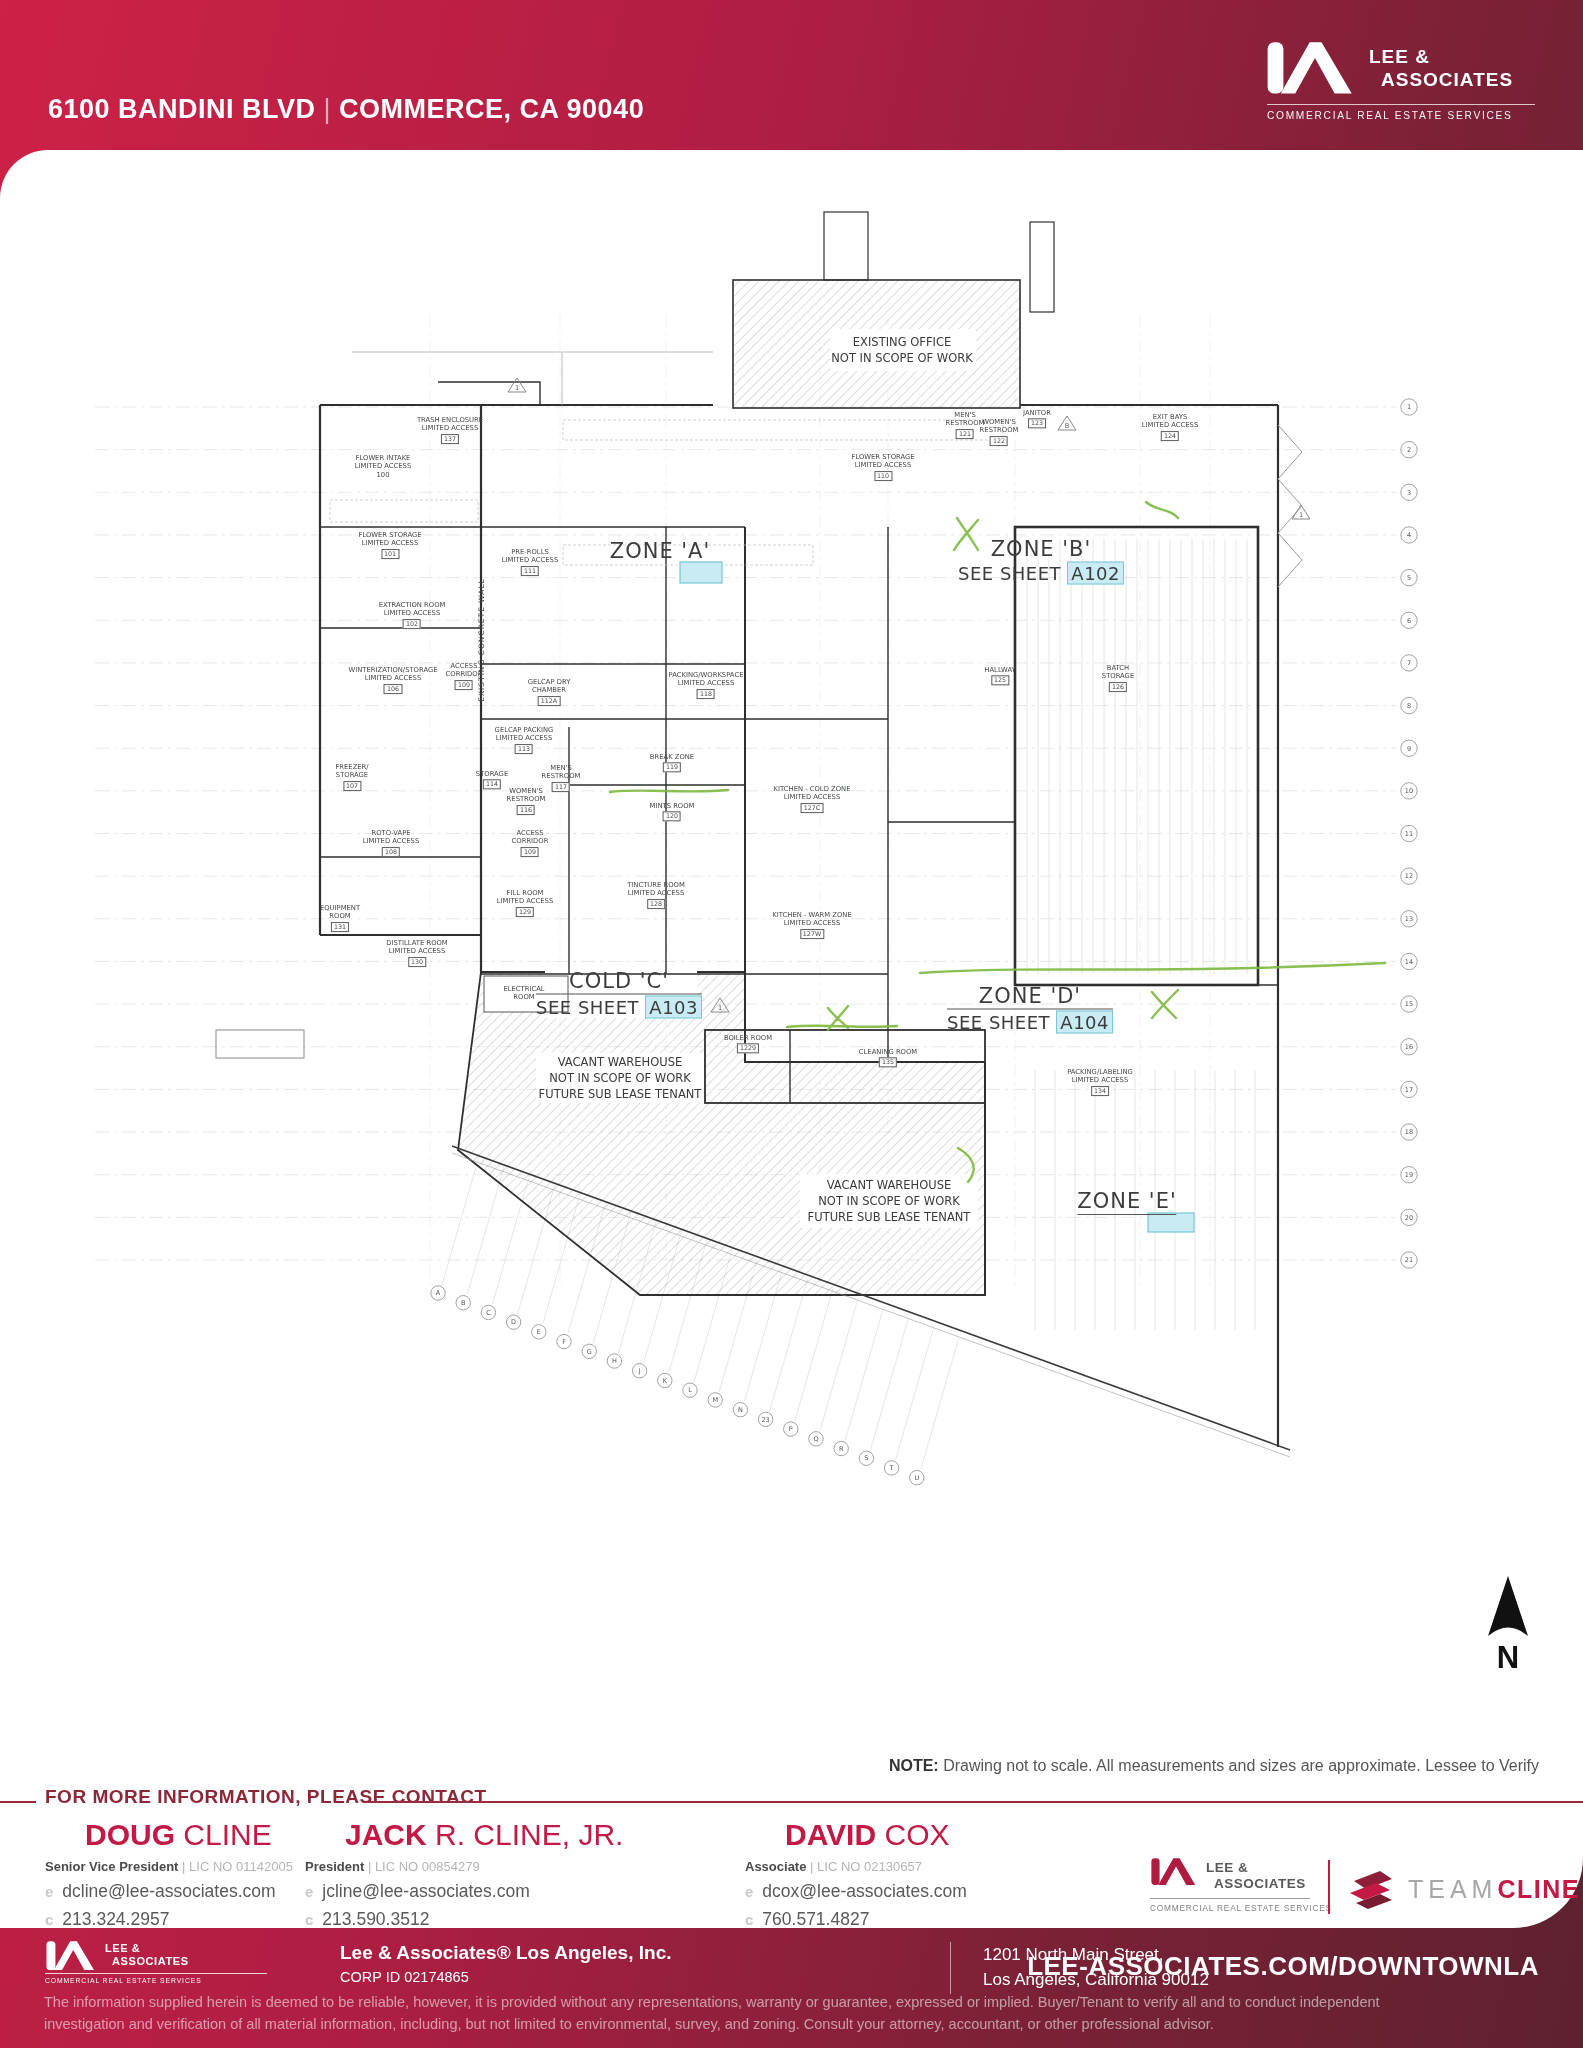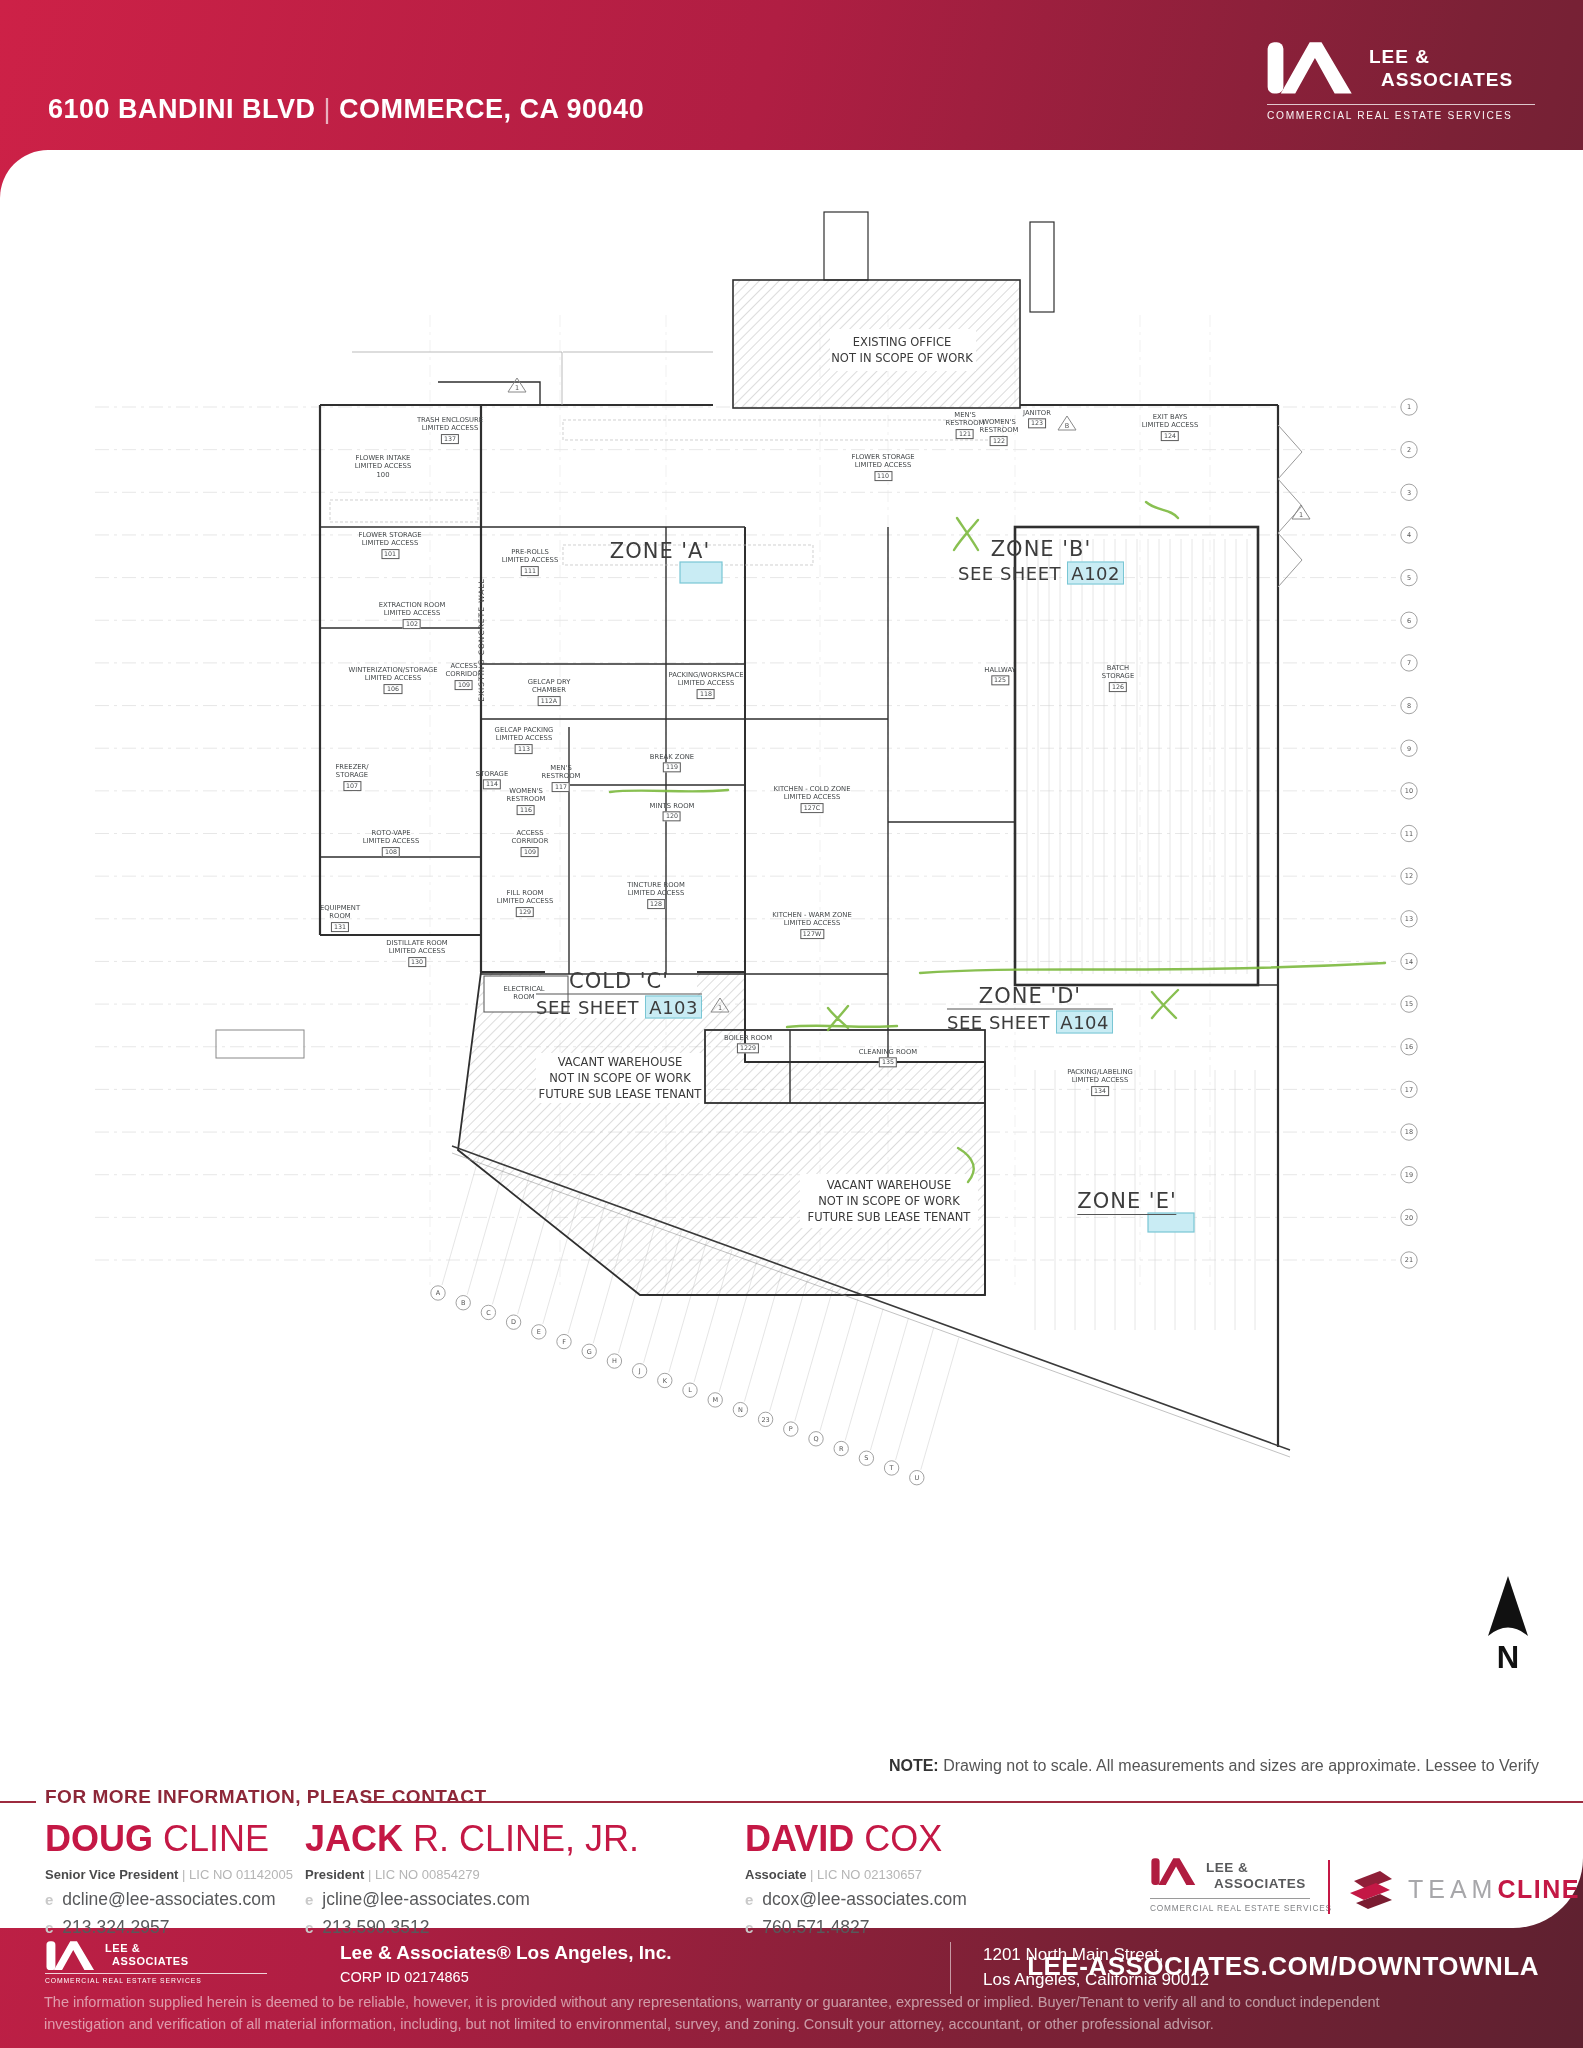--- a/index.html
+++ b/index.html
@@ -45,21 +45,21 @@
         font-family:"DejaVu Sans",sans-serif;font-size:7.5px;letter-spacing:1px;color:#444;z-index:4;white-space:nowrap;}
   .compass{position:absolute;left:1482px;top:1574px;width:52px;text-align:center;z-index:4;}
   .compass .nlabel{font-size:31px;font-weight:bold;color:#111;font-family:"Liberation Sans",sans-serif;margin-top:-2px;}
   
   .note{position:absolute;right:44px;top:1757px;font-size:16px;color:#555;z-index:5;}
   .note b{color:#333;}
   .info-head{position:absolute;left:45px;top:1786px;font-size:19px;font-weight:bold;letter-spacing:.5px;color:#8d2738;z-index:5;}
   .hr-main{position:absolute;left:368px;right:0;top:1801px;height:1.5px;background:#9d2b3f;z-index:5;}
   .hr-stub{position:absolute;left:0;width:36px;top:1801px;height:1.5px;background:#9d2b3f;z-index:5;}
   .person{position:absolute;top:1818px;z-index:5;width:260px;}
-  .pname{font-size:36px;color:#c41845;white-space:nowrap;}
+  .pname{font-size:30px;color:#c41845;white-space:nowrap;margin-left:40px;}
   .pname b{font-weight:bold;}
   .ptitle{margin-top:7px;font-size:13px;color:#4a4a4b;font-weight:bold;white-space:nowrap;}
   .ptitle .lic{font-weight:normal;color:#b5b5b5;}
   .prow{margin-top:7px;font-size:17.5px;color:#58595b;white-space:nowrap;}
   .prow .pfx{color:#c9c9c9;font-weight:bold;font-size:15px;margin-right:9px;}
   
   .laRed{position:absolute;left:1150px;top:1858px;z-index:5;width:165px;}
   .laRed .l1{position:absolute;left:56px;top:2px;font-size:13.5px;font-weight:bold;color:#58595b;letter-spacing:.5px;}
   .laRed .l2{position:absolute;left:64px;top:18px;font-size:13.5px;font-weight:bold;color:#58595b;letter-spacing:.5px;}
   .laRed .rule{position:absolute;left:0;top:40px;width:160px;height:1px;background:#9a9a9a;}

